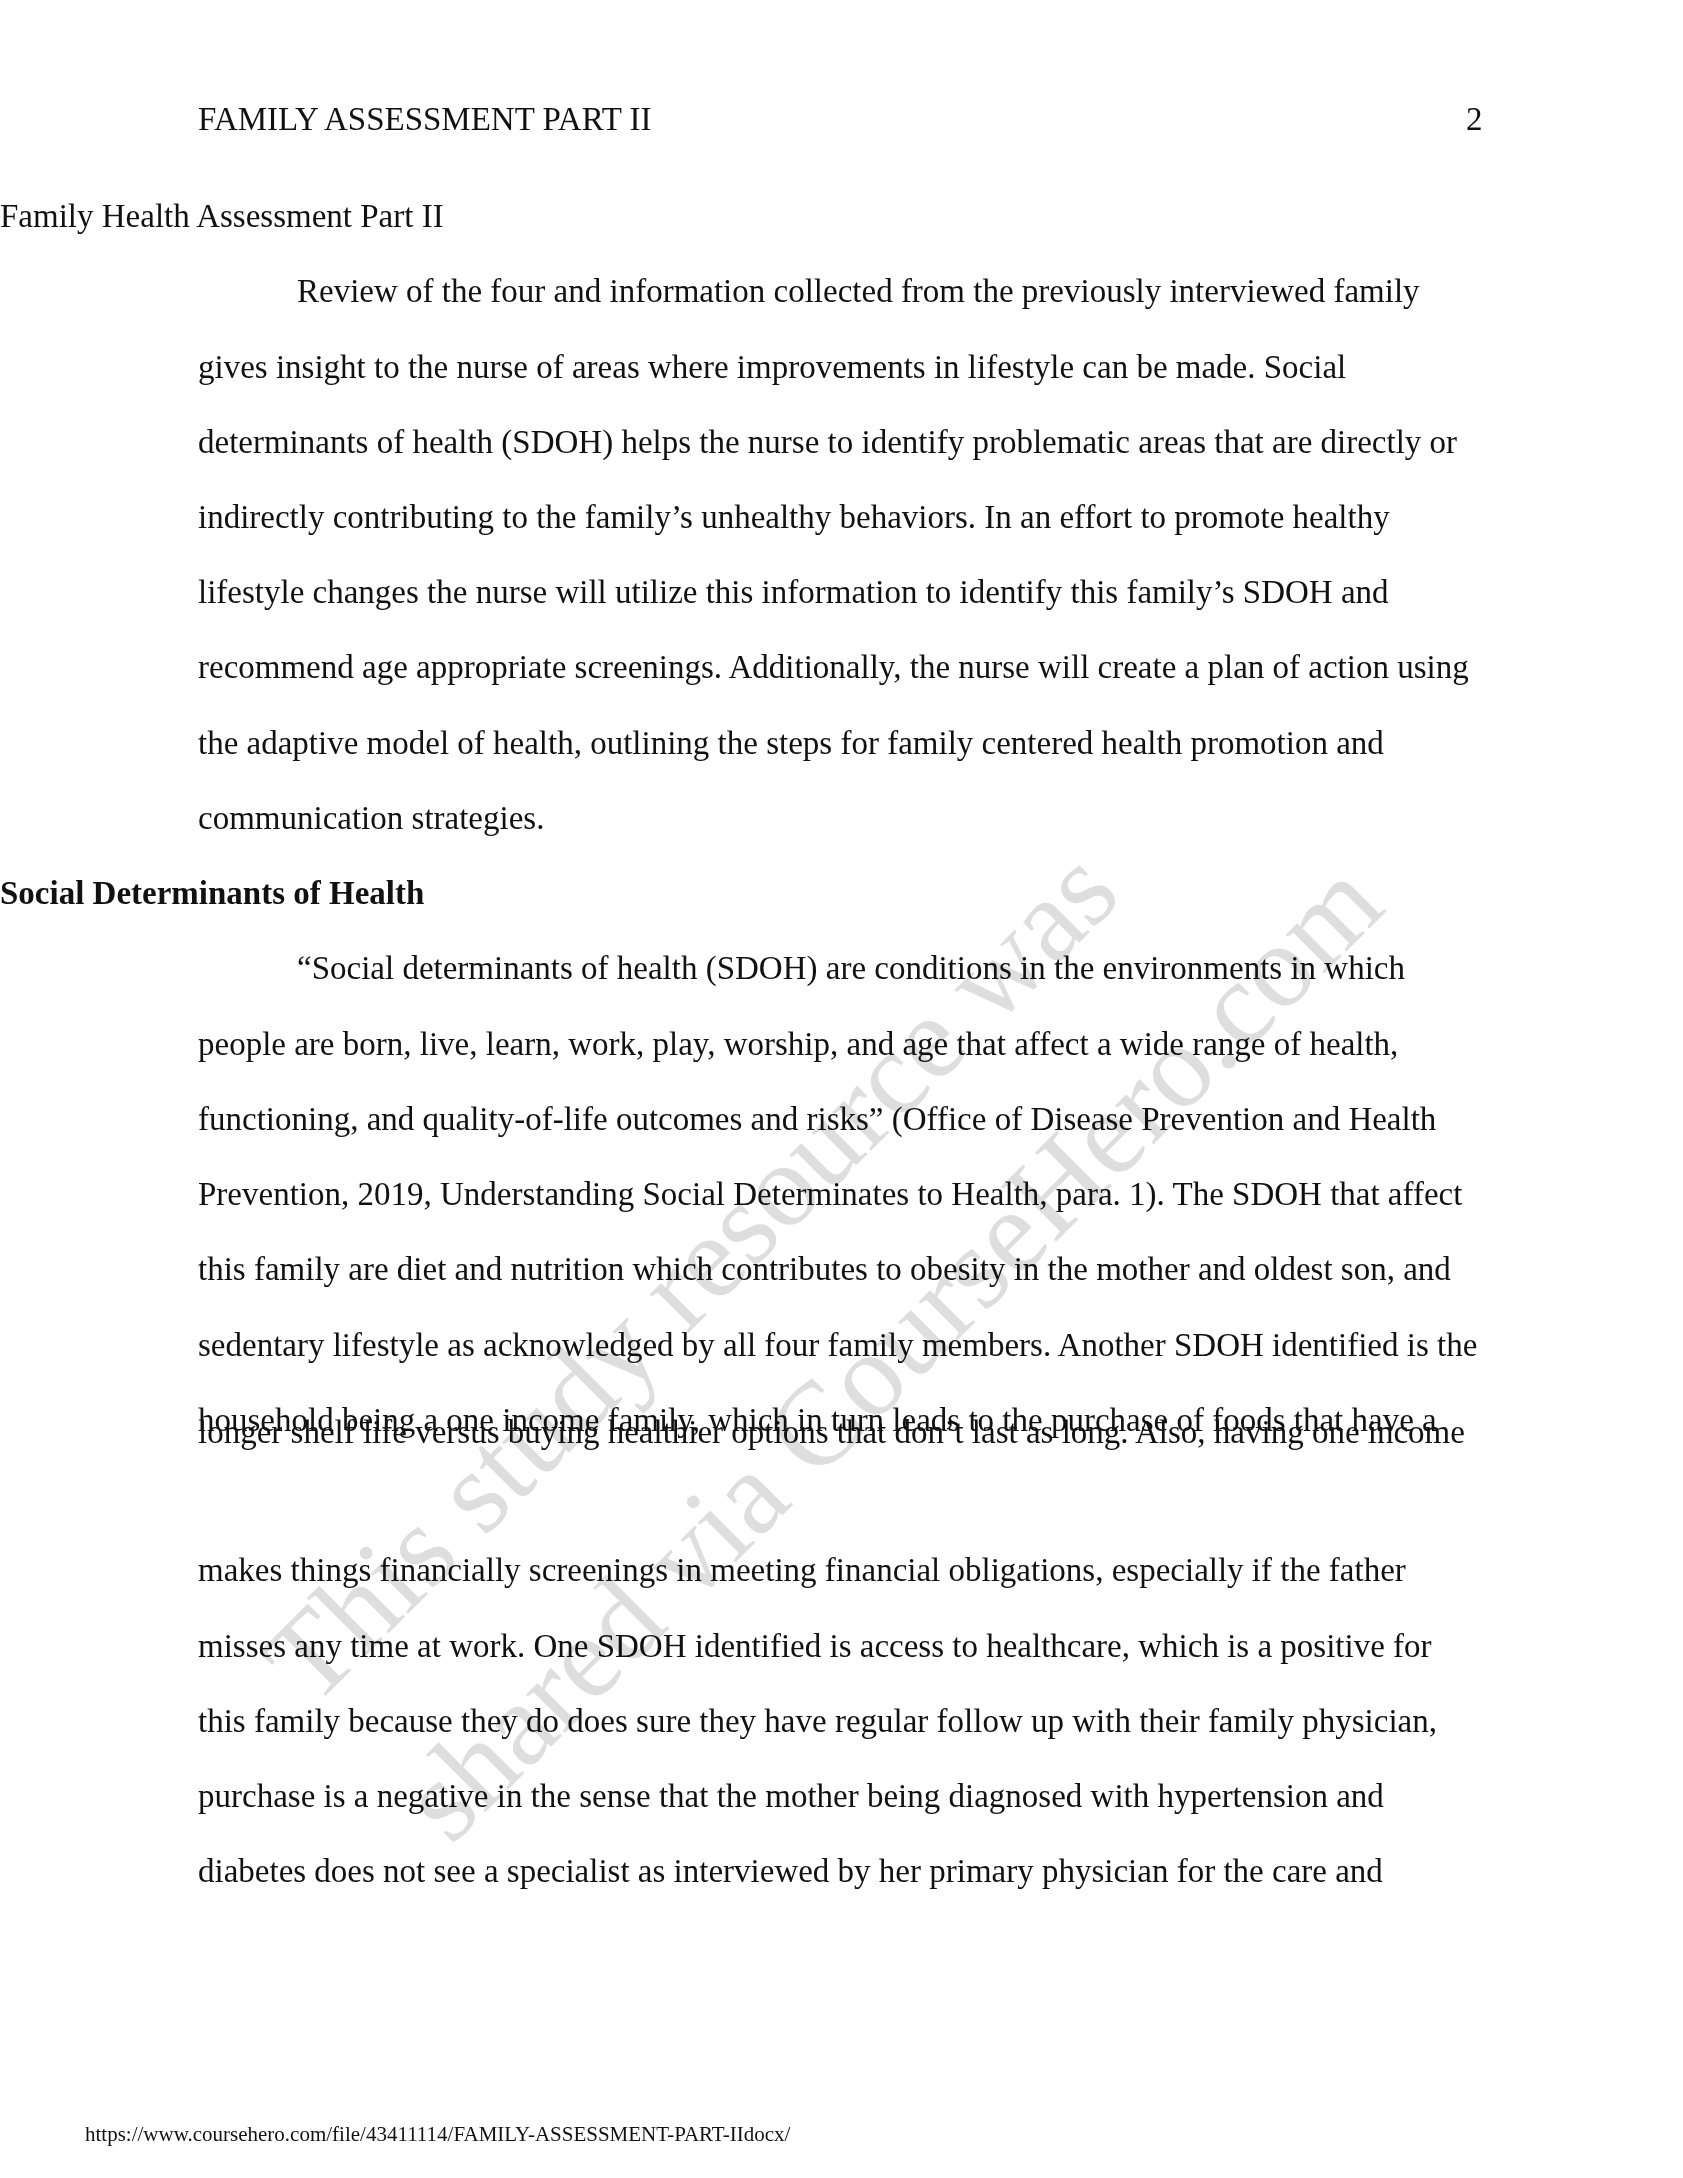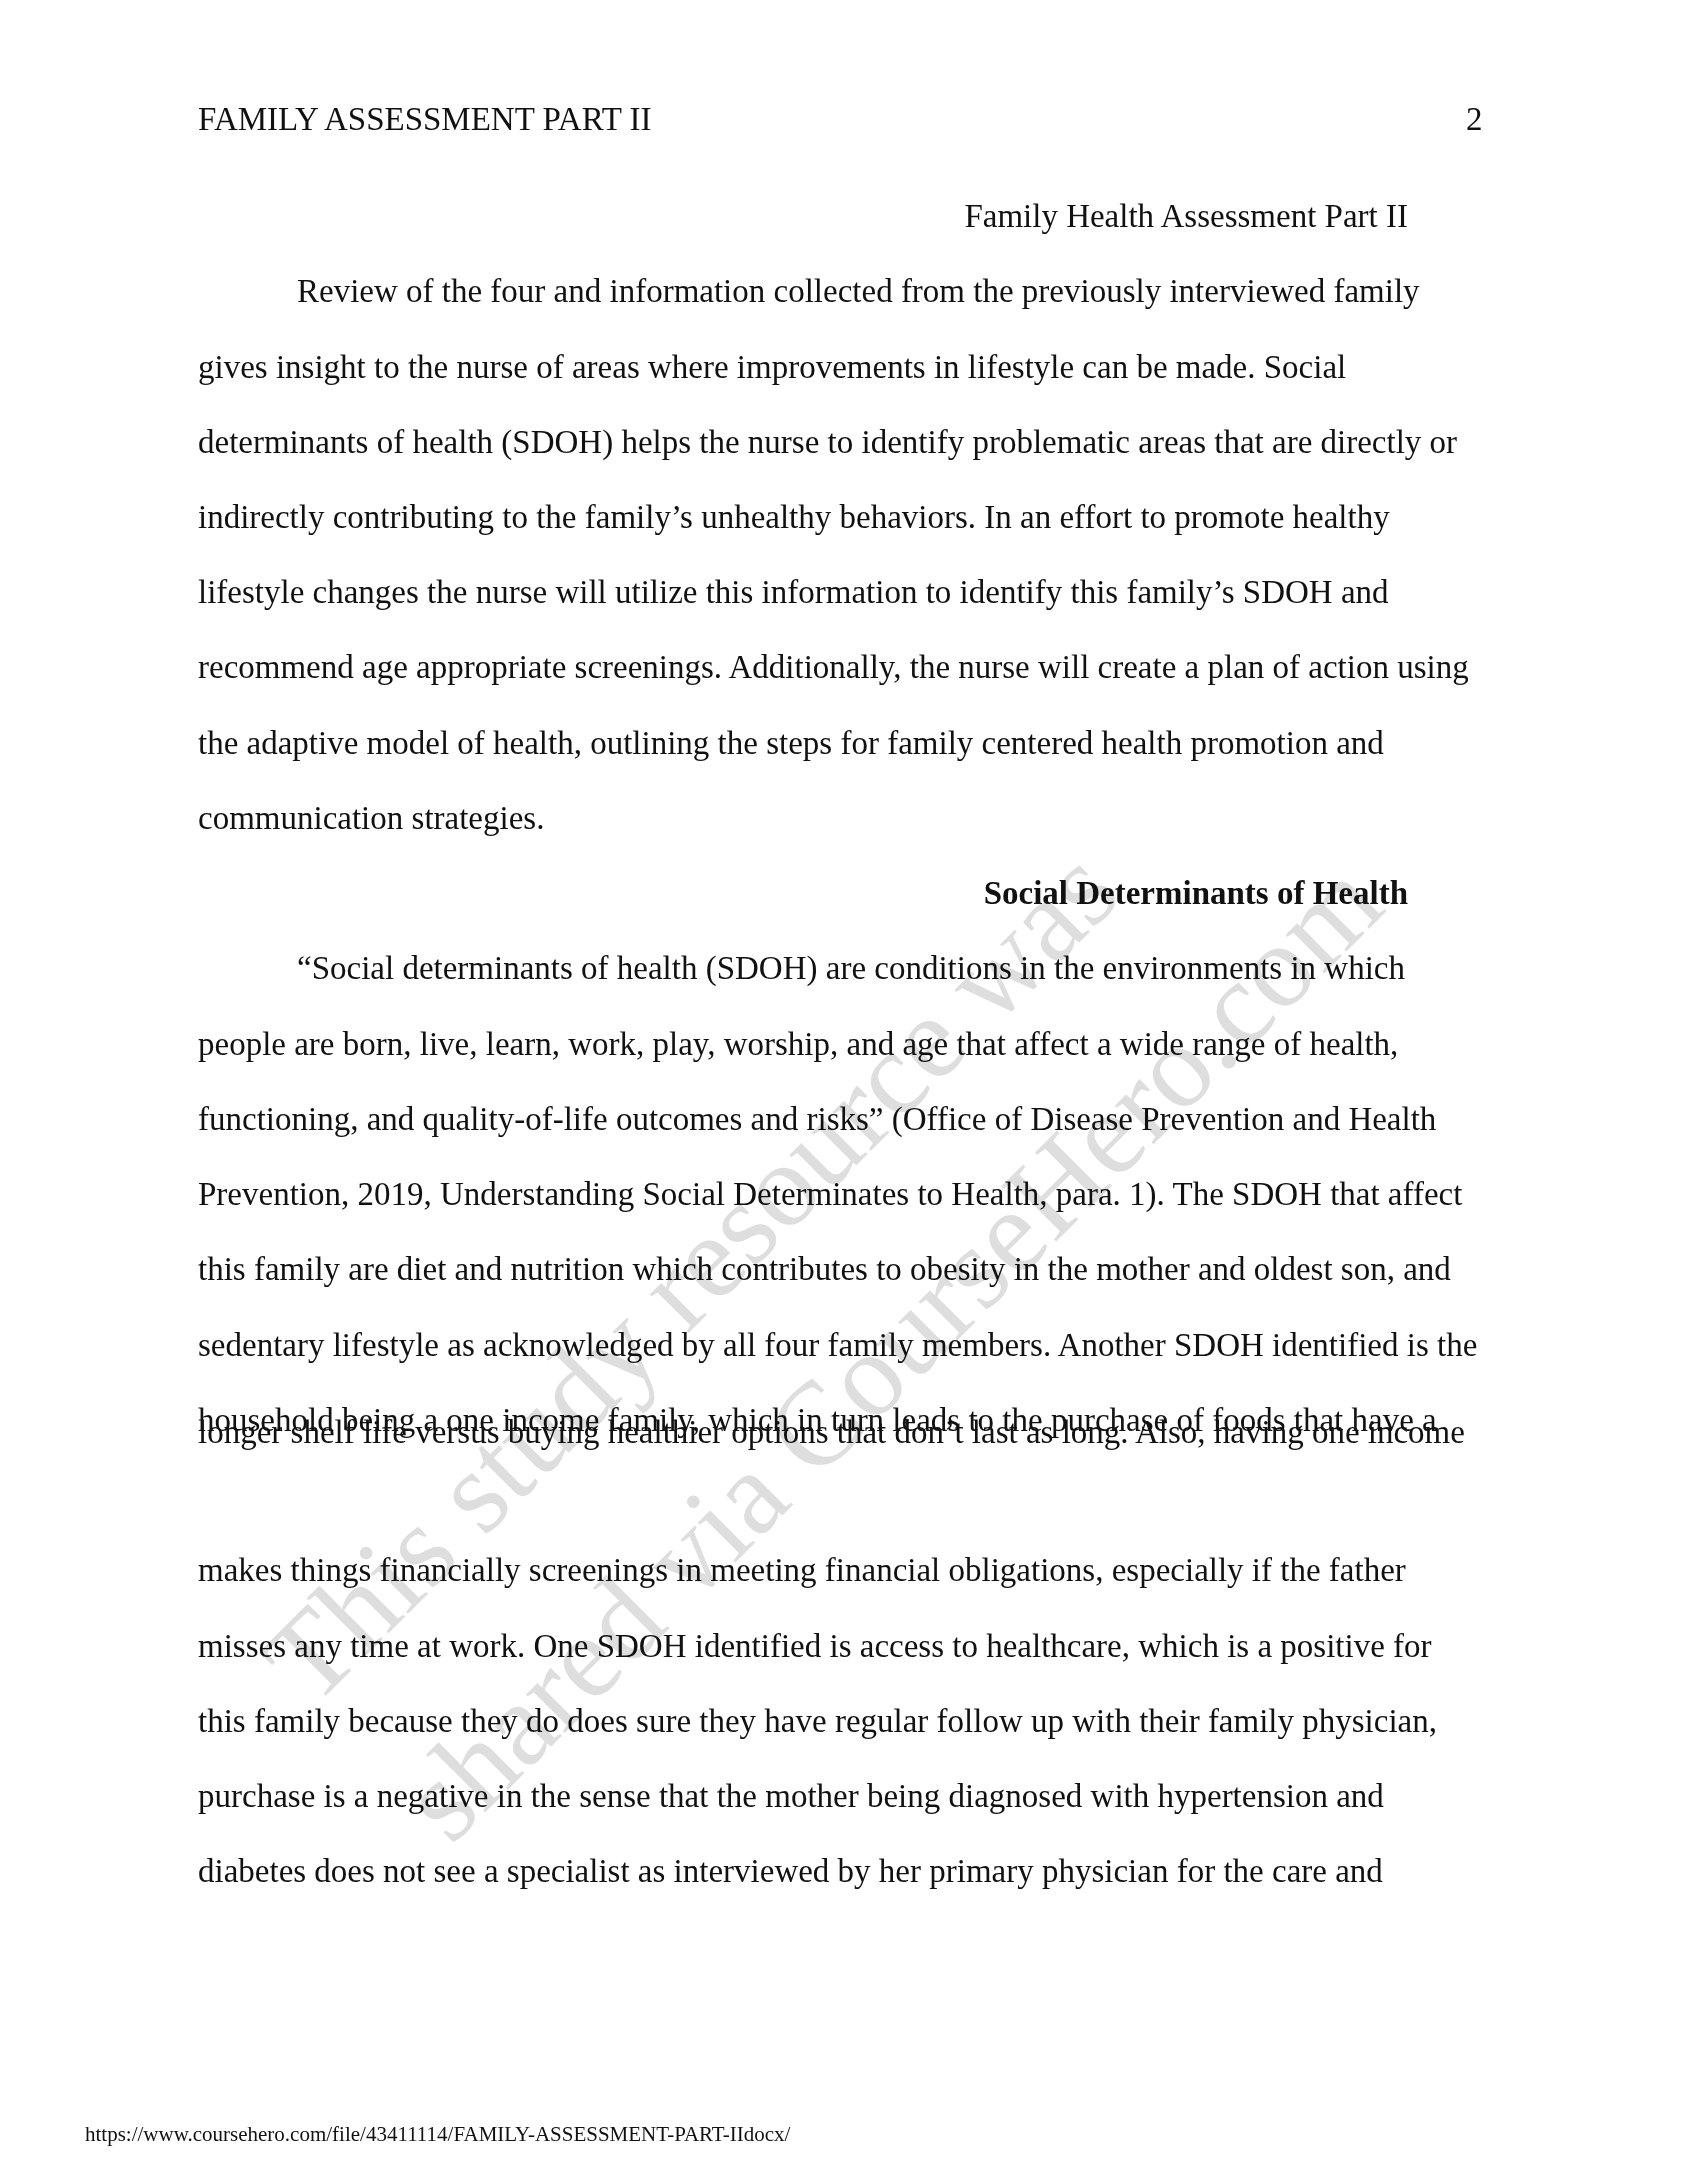--- a/index.html
+++ b/index.html
@@ -2,21 +2,21 @@
 <html><head>
 <meta charset="utf-8">
 <style>
   html, body { margin: 0; padding: 0; background: #ffffff; }
   #page {
     position: relative; width: 1683px; height: 2178px; background: #ffffff; overflow: hidden;
     font-family: "Liberation Serif", "DejaVu Serif", serif; color: #111111;
   }
   .ln { position: absolute; left: 198px; font-size: 33px; line-height: 40px; white-space: nowrap; }
   .hdr { position: absolute; top: 99px; font-size: 33px; line-height: 40px; }
-  .center { left: 0; width: 1401px; text-align: right; margin-left: 7px; }
+  .center { left: 0; width: 1401px; text-align: left; }
   .bold { font-weight: bold; }
   .wm {
     position: absolute; font-size: 119px; line-height: 119px; color: #dedede; white-space: nowrap;
     transform-origin: left bottom; transform: rotate(-45deg); z-index: 0; pointer-events: none;
   }
   .ln, .hdr, .foot { z-index: 1; }
   .foot { position: absolute; left: 85px; font-size: 21px; line-height: 26px; white-space: nowrap; }
 </style>
 </head>
 <body>

